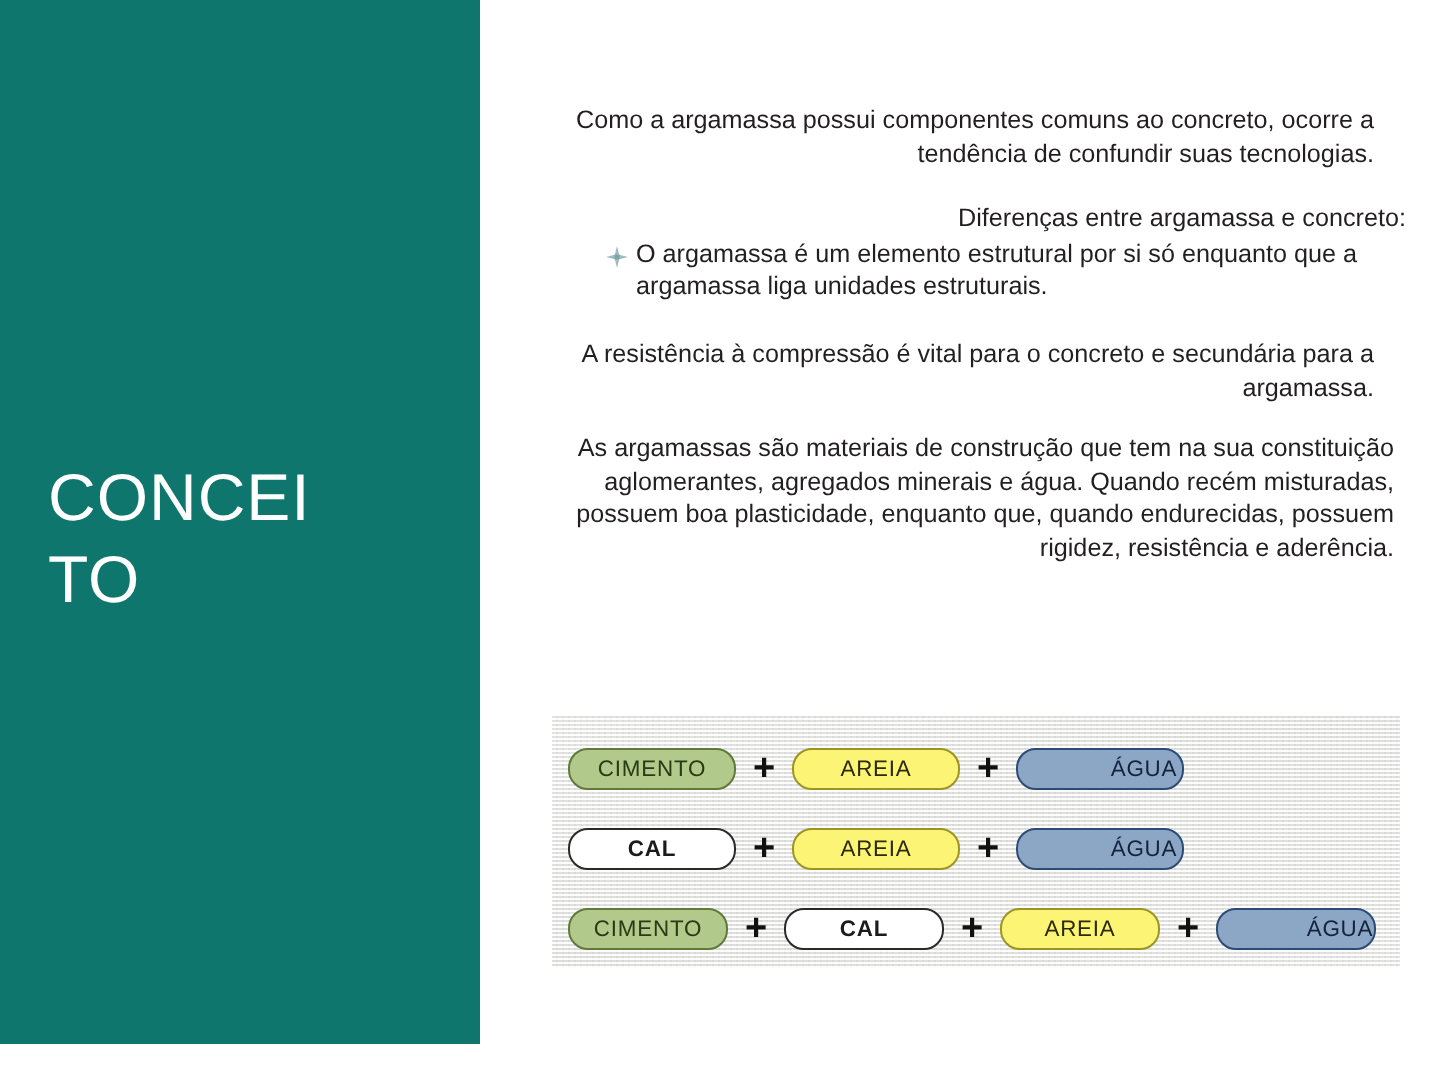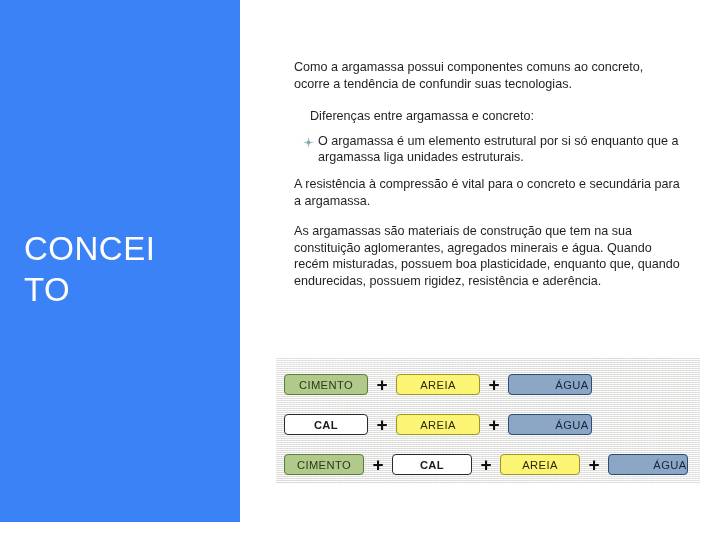--- a/index.html
+++ b/index.html
@@ -19,21 +19,21 @@
     overflow: hidden;
   }
 
   
   .side-panel {
     position: absolute;
     left: 0;
     top: 0;
     width: 240px;
     height: 522px;
-    background: #3b82f6;
+    background: #0f766e;
   }
   .side-title {
     position: absolute;
     left: 24px;
     top: 228px;
     width: 210px;
     color: #ffffff;
     font-family: "Liberation Sans", sans-serif;
     font-size: 33px;
     line-height: 41px;
@@ -52,21 +52,22 @@
   }
 
   .para {
     position: absolute;
     font-family: "Liberation Sans", sans-serif;
     font-size: 12.6px;
     line-height: 16.5px;
     color: #231f20;
   }
   .para p {
-    margin: 8px;
+    margin: 1px;
+    text-align: right;
   }
 
   .para-1 { top: 51px; left: 0; width: 402px; }
   .para-2 { top: 100px; left: 16px; width: 402px; }
   .para-3 { top: 168px; left: 0; width: 402px; }
   .para-4 { top: 215px; left: 0; width: 412px; }
 
   
   .bullet-line {
     position: relative;
@@ -101,21 +102,21 @@
     align-items: center;
     height: 24px;
   }
   .mix-row.r1 { top: 14px;  left: 8px; }
   .mix-row.r2 { top: 54px;  left: 8px; }
   .mix-row.r3 { top: 94px;  left: 8px; }
 
   .chip {
     height: 21px;
     line-height: 21px;
-    border-radius: 4px;
+    border-radius: 10px;
     text-align: center;
     font-family: "Liberation Sans", sans-serif;
     font-size: 11.2px;
     letter-spacing: 0.4px;
     color: #1b1b1b;
     border: 1.4px solid #2a2a2a;
     box-sizing: border-box;
     white-space: nowrap;
   }
   .chip.cimento {

